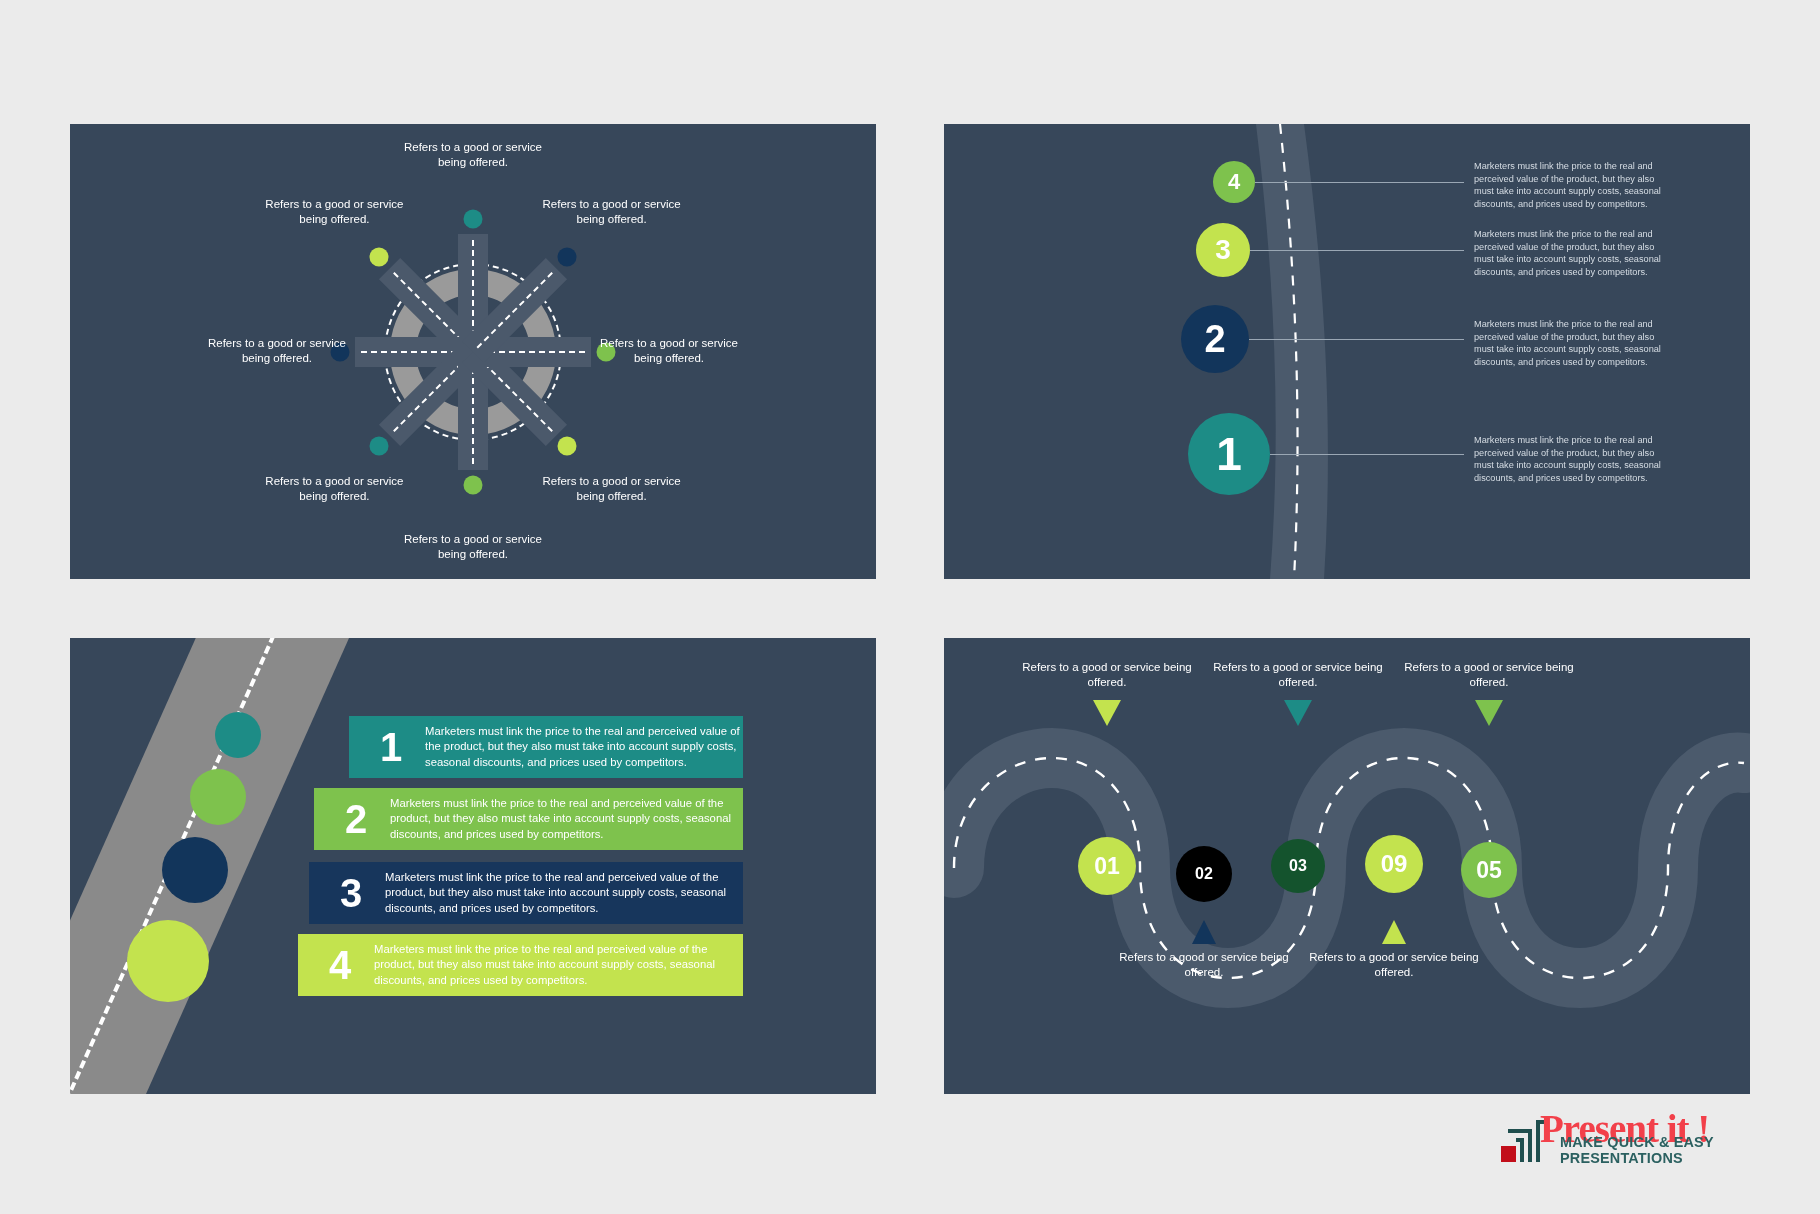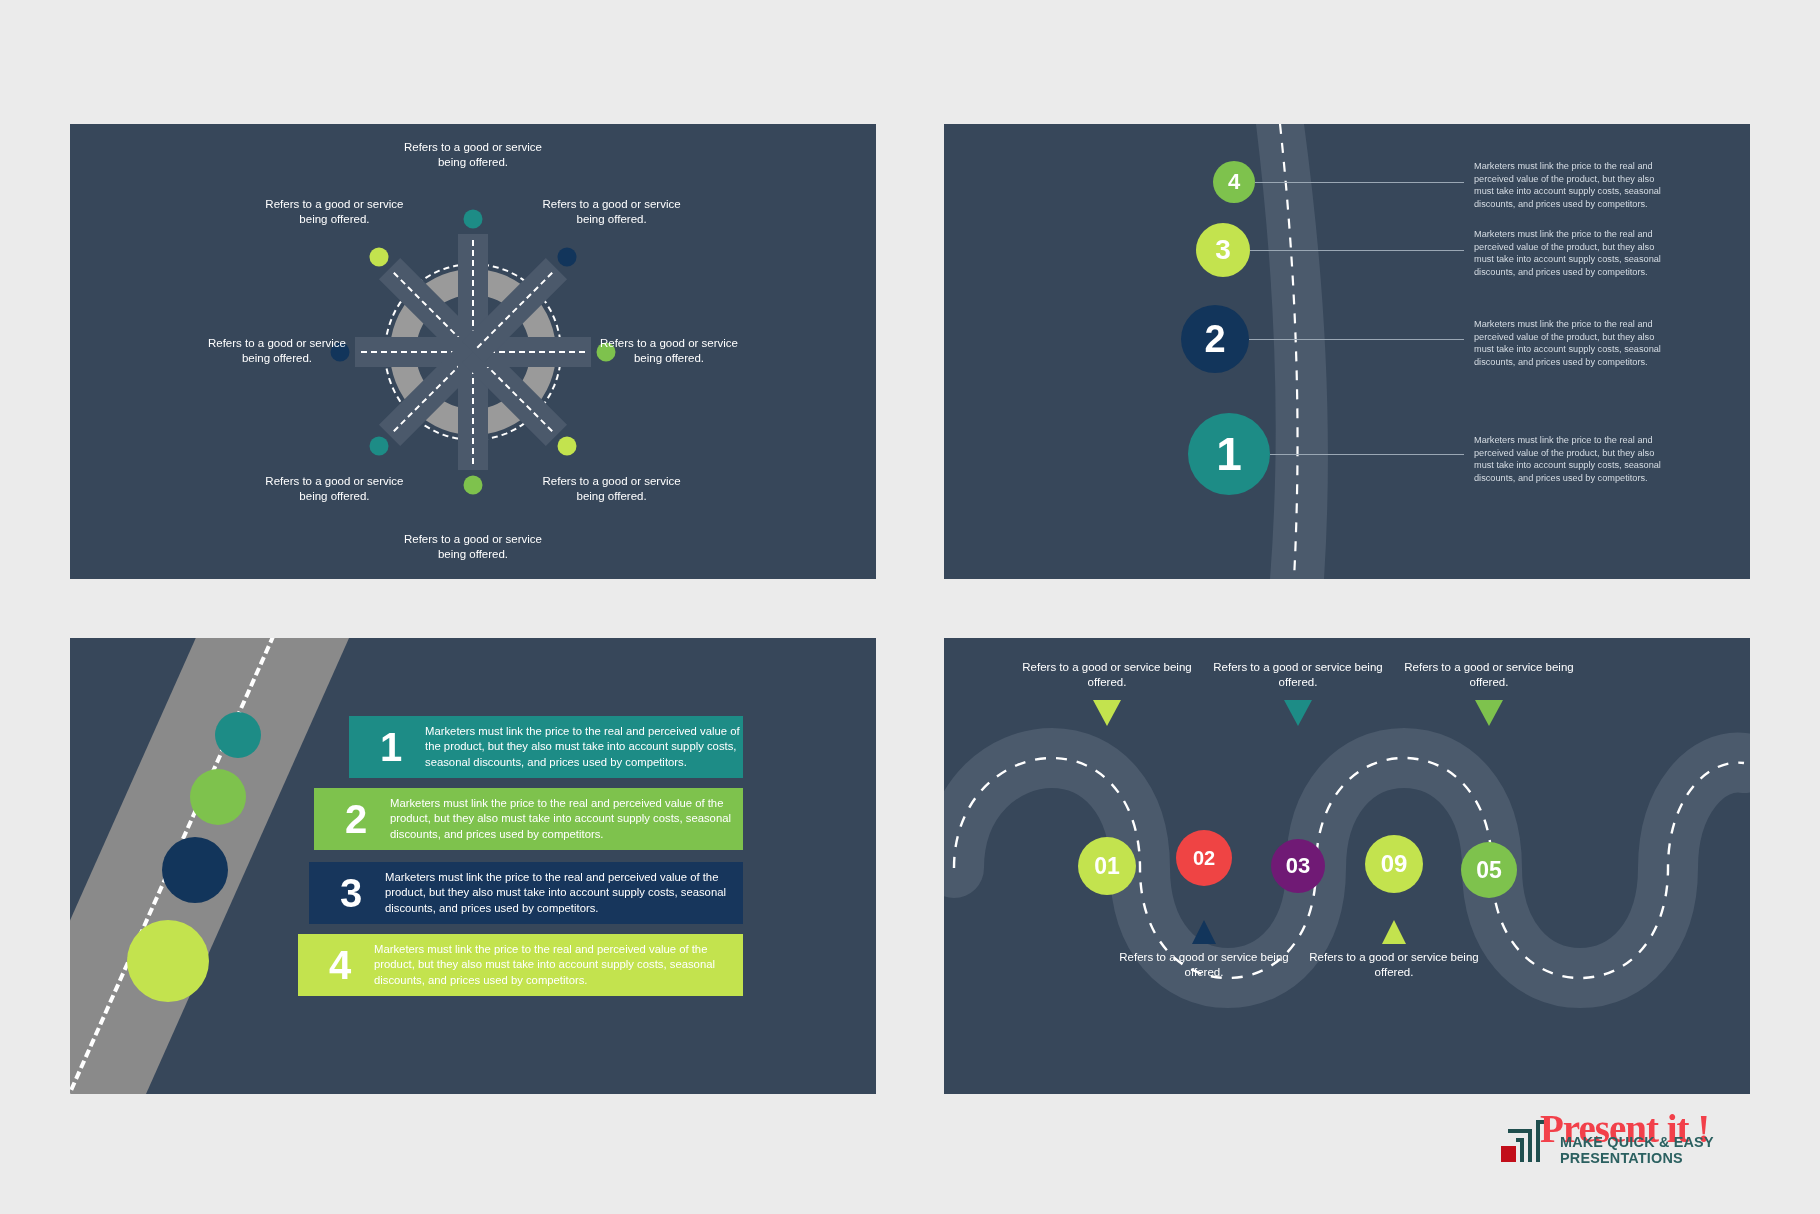--- a/index.html
+++ b/index.html
@@ -226,24 +226,24 @@
     <path d="M 10 230 C 10 160 60 120 108 120 C 156 120 196 160 196 230
              C 196 300 236 340 284 340 C 332 340 372 300 372 230
              C 372 160 412 120 460 120 C 508 120 548 160 548 230
              C 548 300 588 340 636 340 C 684 340 724 300 724 230
              C 724 160 764 120 800 125" stroke="#ffffff" stroke-width="2.4" stroke-dasharray="11 10" fill="none"></path>
   </svg>
   <div id="wave-items">
       <div class="w-circle" style="background: rgb(195, 227, 78); color: rgb(255, 255, 255); width: 58px; height: 58px; font-size: 23px; left: 163px; top: 228px;">01</div>
       <div class="tri down" style="border-top: 26px solid rgb(195, 227, 78); left: 163px; top: 62px;"></div>
       <div class="w-label" style="left: 163px; top: 22px;">Refers to a good or service being offered.</div>
-      <div class="w-circle" style="background: #ef4444; color: rgb(255, 255, 255); width: 56px; height: 56px; font-size: 20px; left: 260px; top: 220px;">02</div>
+      <div class="w-circle" style="background: #000000; color: rgb(255, 255, 255); width: 56px; height: 56px; font-size: 16px; left: 260px; top: 236px;">02</div>
       <div class="tri up" style="border-bottom: 24px solid rgb(18, 53, 91); left: 260px; top: 282px;"></div>
       <div class="w-label" style="left: 260px; top: 312px;">Refers to a good or service being offered.</div>
-      <div class="w-circle" style="background: #701a75; color: rgb(255, 255, 255); width: 54px; height: 54px; font-size: 22px; left: 354px; top: 228px;">03</div>
+      <div class="w-circle" style="background: #14532d; color: rgb(255, 255, 255); width: 54px; height: 54px; font-size: 16px; left: 354px; top: 228px;">03</div>
       <div class="tri down" style="border-top: 26px solid rgb(29, 140, 134); left: 354px; top: 62px;"></div>
       <div class="w-label" style="left: 354px; top: 22px;">Refers to a good or service being offered.</div>
       <div class="w-circle" style="background: rgb(195, 227, 78); color: rgb(255, 255, 255); width: 58px; height: 58px; font-size: 24px; left: 450px; top: 226px;">09</div>
       <div class="tri up" style="border-bottom: 24px solid rgb(195, 227, 78); left: 450px; top: 282px;"></div>
       <div class="w-label" style="left: 450px; top: 312px;">Refers to a good or service being offered.</div>
       <div class="w-circle" style="background: rgb(126, 194, 77); color: rgb(255, 255, 255); width: 56px; height: 56px; font-size: 23px; left: 545px; top: 232px;">05</div>
       <div class="tri down" style="border-top: 26px solid rgb(126, 194, 77); left: 545px; top: 62px;"></div>
       <div class="w-label" style="left: 545px; top: 22px;">Refers to a good or service being offered.</div>
     </div>
 </div>

